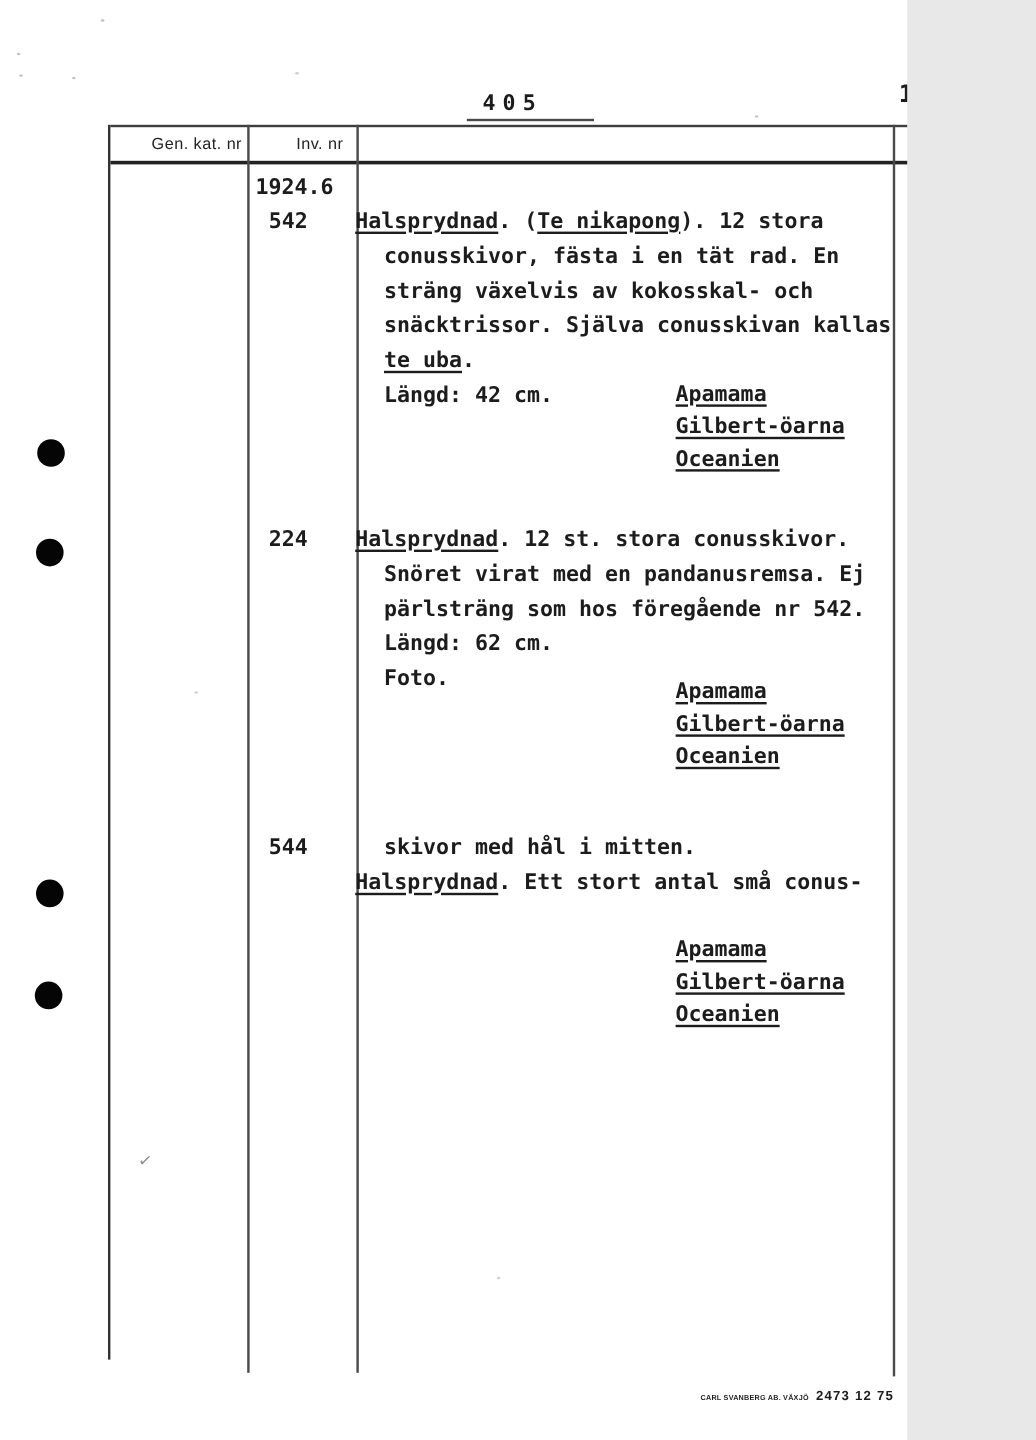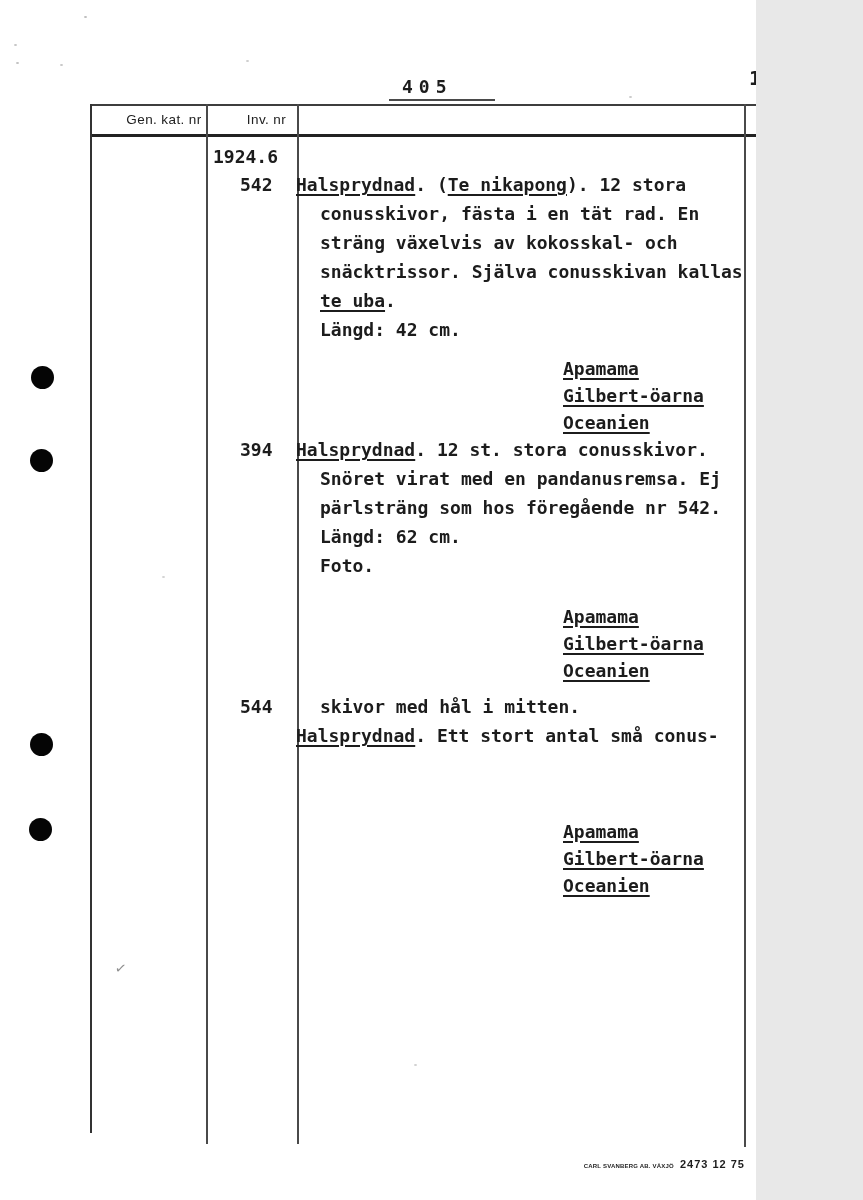--- a/index.html
+++ b/index.html
@@ -34,24 +34,24 @@
   .tw{
     position:absolute;
     font-family:"DejaVu Sans Mono", monospace;
     font-weight:bold;
     font-size:18px;line-height:29px;
     color:#1c1c1c;white-space:pre;
   }
   .pagenum{left:402px;top:72px;font-size:18px;letter-spacing:6px;}
   .year-tr{left:749px;top:64px;font-size:20px;letter-spacing:0;}
   .grouplabel{left:213px;top:142px;}
-  .invnr{left:240px;}
+  .invnr{left:224px;}
   .body-block{left:296px;}
   .tline.ind{padding-left:24px;}
-  .locs-block{left:563px;line-height:27px;margin-top:40px;}
+  .locs-block{left:563px;line-height:27px;}
   .u{text-decoration:underline;text-underline-offset:3px;text-decoration-thickness:1.5px;}
   
   .punch{position:absolute;width:23px;height:23px;border-radius:50%;background:#050505;}
   .punch.p1{left:31px;top:366px;}
   .punch.p2{left:30px;top:449px;}
   .punch.p3{left:30px;top:733px;}
   .punch.p4{left:29px;top:818px;}
   
   .checkmark{
     position:absolute;left:115px;top:960px;
@@ -93,21 +93,21 @@
   <div class="colhead genkat">Gen. kat. nr</div>
   <div class="colhead inv">Inv. nr</div>
   <div class="colhead anm">Anm.</div>
 
   <div class="tw grouplabel">1924.6</div>
 
   <div class="tw invnr" style="top:170px">542</div>
   <div class="tw body-block" style="top:170px" id="body-0"><div class="tline"><span class="u">Halsprydnad</span><span>. (</span><span class="u">Te nikapong</span><span>). 12 stora</span></div><div class="tline ind"><span>conusskivor, fästa i en tät rad. En</span></div><div class="tline ind"><span>sträng växelvis av kokosskal- och</span></div><div class="tline ind"><span>snäcktrissor. Själva conusskivan kallas</span></div><div class="tline ind"><span class="u">te uba</span><span>.</span></div><div class="tline ind"><span>Längd: 42 cm.</span></div></div>
   <div class="tw locs-block" style="top:315px" id="locs-0"><div class="u">Apamama</div><div class="u">Gilbert-öarna</div><div class="u">Oceanien</div></div>
 
-  <div class="tw invnr" style="top:435px">394</div>
+  <div class="tw invnr" style="top:435px">224</div>
   <div class="tw body-block" style="top:435px" id="body-1"><div class="tline"><span class="u">Halsprydnad</span><span>. 12 st. stora conusskivor.</span></div><div class="tline ind"><span>Snöret virat med en pandanusremsa. Ej</span></div><div class="tline ind"><span>pärlsträng som hos föregående nr 542.</span></div><div class="tline ind"><span>Längd: 62 cm.</span></div><div class="tline ind"><span>Foto.</span></div></div>
   <div class="tw locs-block" style="top:563px" id="locs-1"><div class="u">Apamama</div><div class="u">Gilbert-öarna</div><div class="u">Oceanien</div></div>
 
   <div class="tw invnr" style="top:692px">544</div>
   <div class="tw body-block" style="top:692px" id="body-2"><div class="tline ind"><span>skivor med hål i mitten.</span></div><div class="tline"><span class="u">Halsprydnad</span><span>. Ett stort antal små conus-</span></div></div>
   <div class="tw locs-block" style="top:778px" id="locs-2"><div class="u">Apamama</div><div class="u">Gilbert-öarna</div><div class="u">Oceanien</div></div>
 
   <div class="punch p1"></div>
   <div class="punch p2"></div>
   <div class="punch p3"></div>

